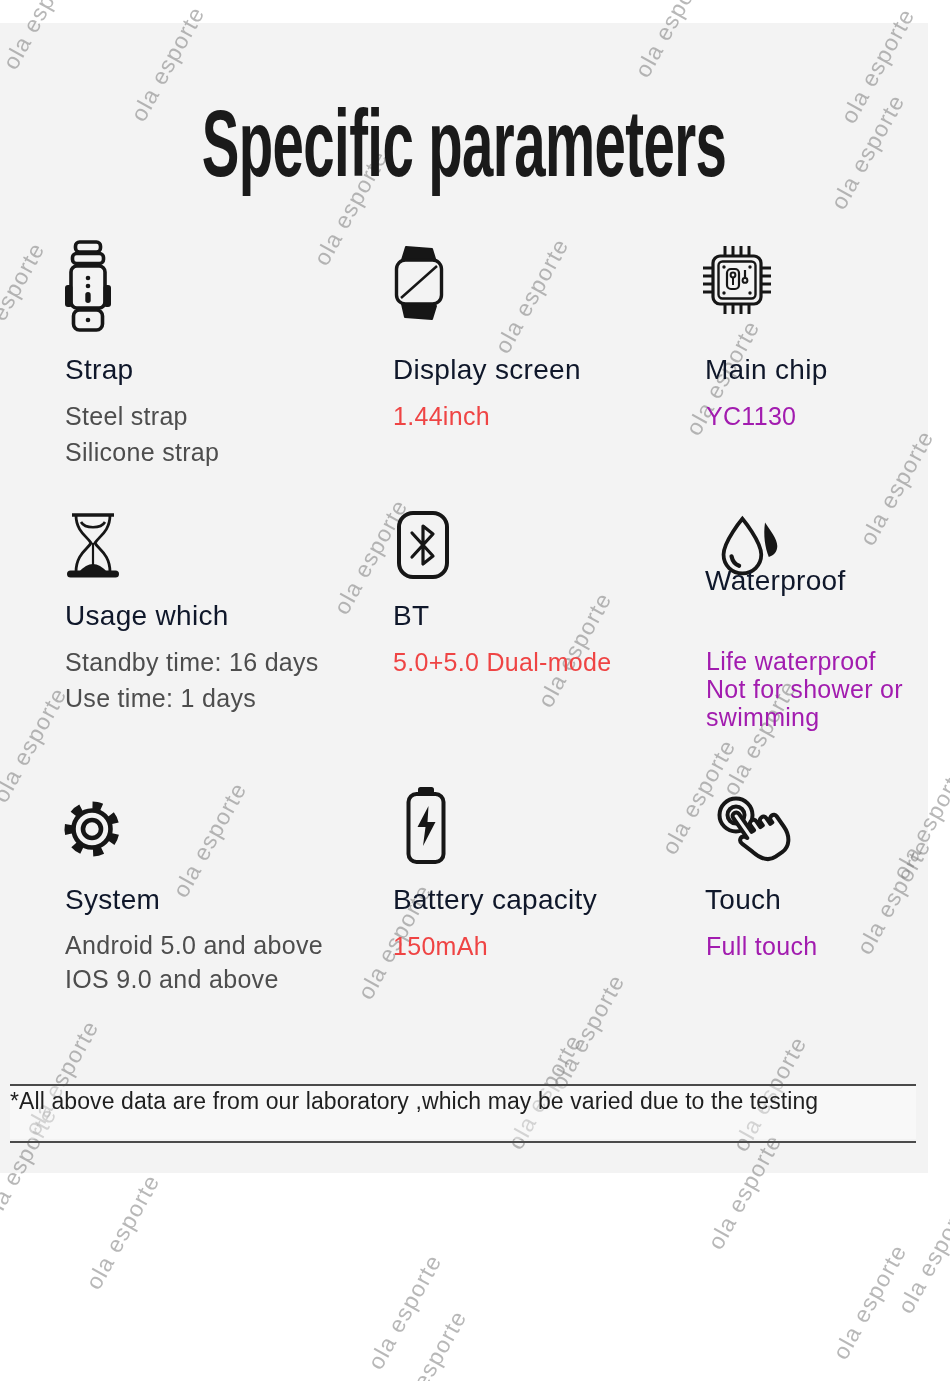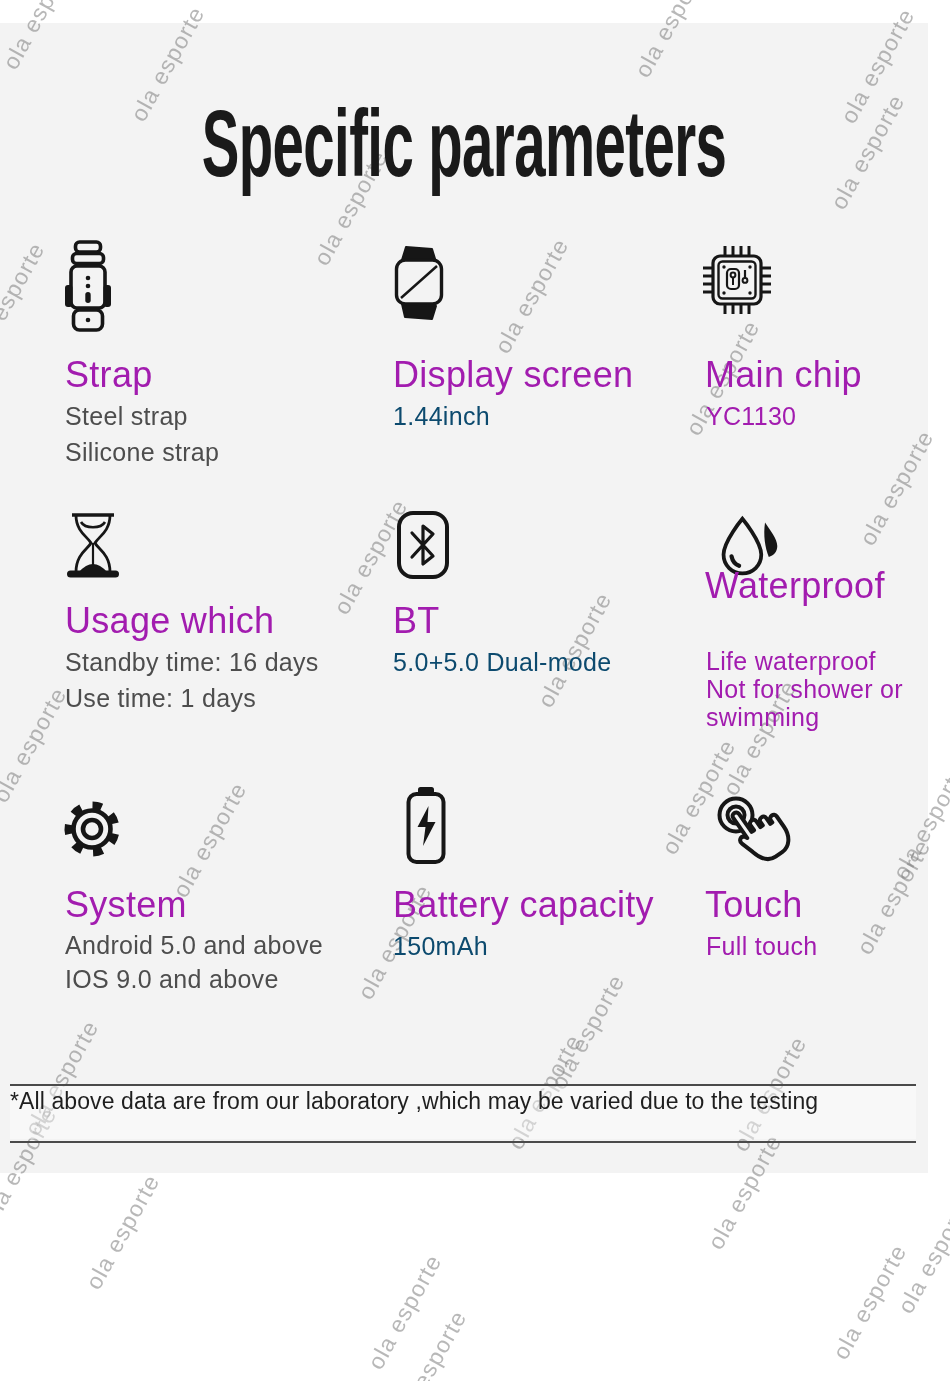--- a/index.html
+++ b/index.html
@@ -14,24 +14,24 @@
     position:absolute;white-space:nowrap;
     font-size:23px;letter-spacing:1.2px;
     color:rgba(125,125,125,.55);
     transform:translate(-50%,-50%) rotate(-61deg);
   }
   .title{
     position:absolute;left:0;top:90px;width:928px;text-align:center;
     font-size:94px;font-weight:700;color:#1a1a1a;
     transform:scaleX(.60);letter-spacing:-1px;white-space:nowrap;
   }
-  .label{position:absolute;font-size:36px;color:#a21caf;letter-spacing:.3px;white-space:nowrap}
+  .label{position:absolute;font-size:28px;color:#0f172a;letter-spacing:.3px;white-space:nowrap}
   .sub{position:absolute;font-size:25px;line-height:36px;letter-spacing:.3px;white-space:nowrap}
   .sub div{white-space:nowrap}
-  .c1{color:#4d4d4d}.c2{color:#0c4a6e}.c3{color:#a21caf}
+  .c1{color:#4d4d4d}.c2{color:#ef4444}.c3{color:#a21caf}
   .tight{line-height:28px}
   .rule{position:absolute;left:10px;width:906px;height:2px;background:#4a4a4a}
   .noteband{position:absolute;left:10px;top:1086px;width:906px;height:53px;background:rgba(255,255,255,.42)}
   .note{position:absolute;left:10px;top:1089px;width:906px;text-align:left;font-size:23px;line-height:24px;color:#1f1f1f;letter-spacing:.1px}
   svg.icon{position:absolute}
   .s{fill:none;stroke:#161616}
 </style>
 </head>
 <body>
 

